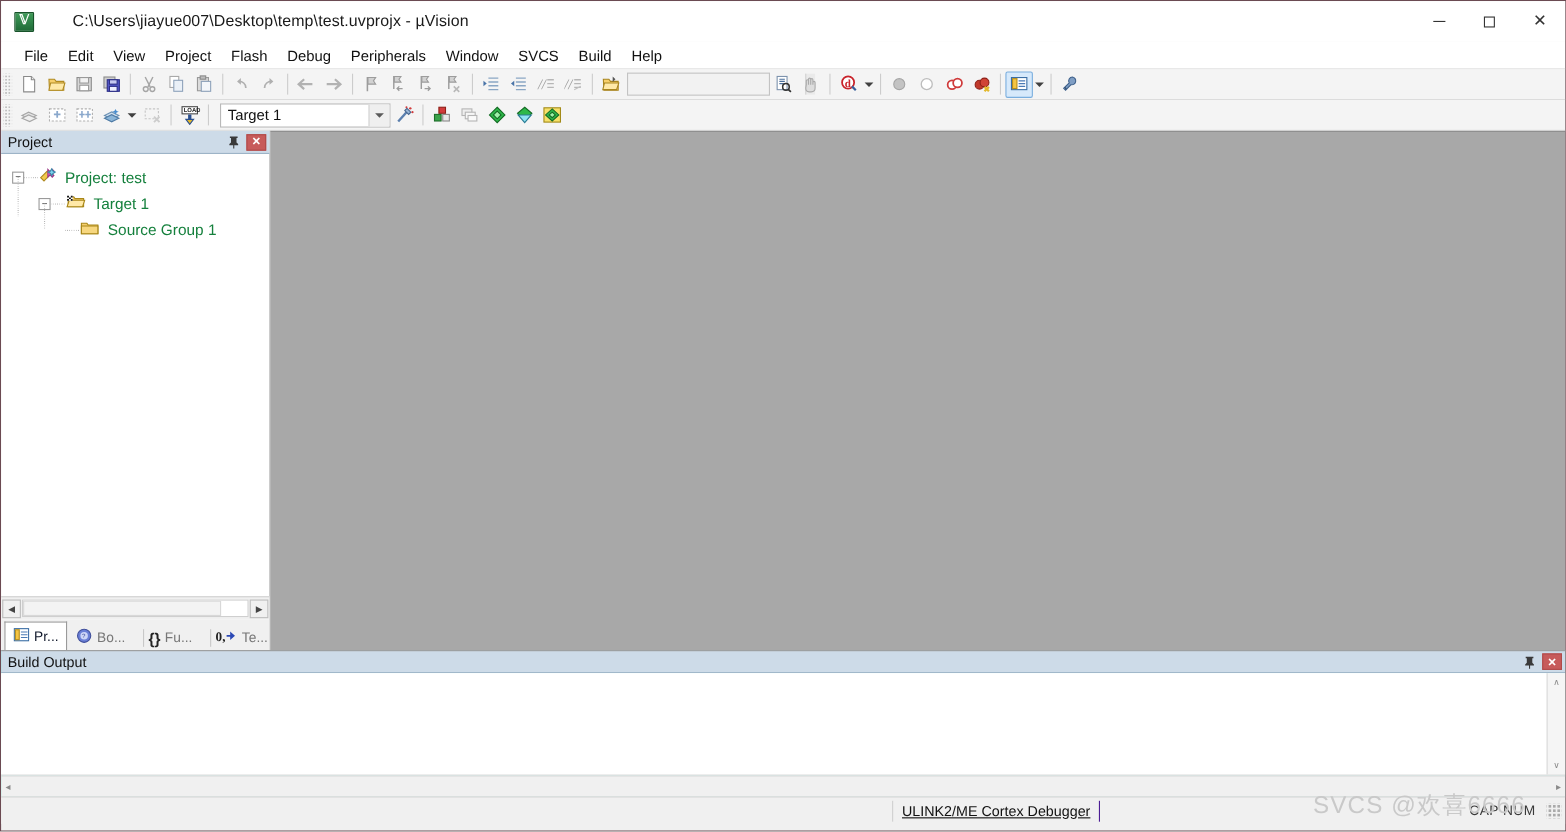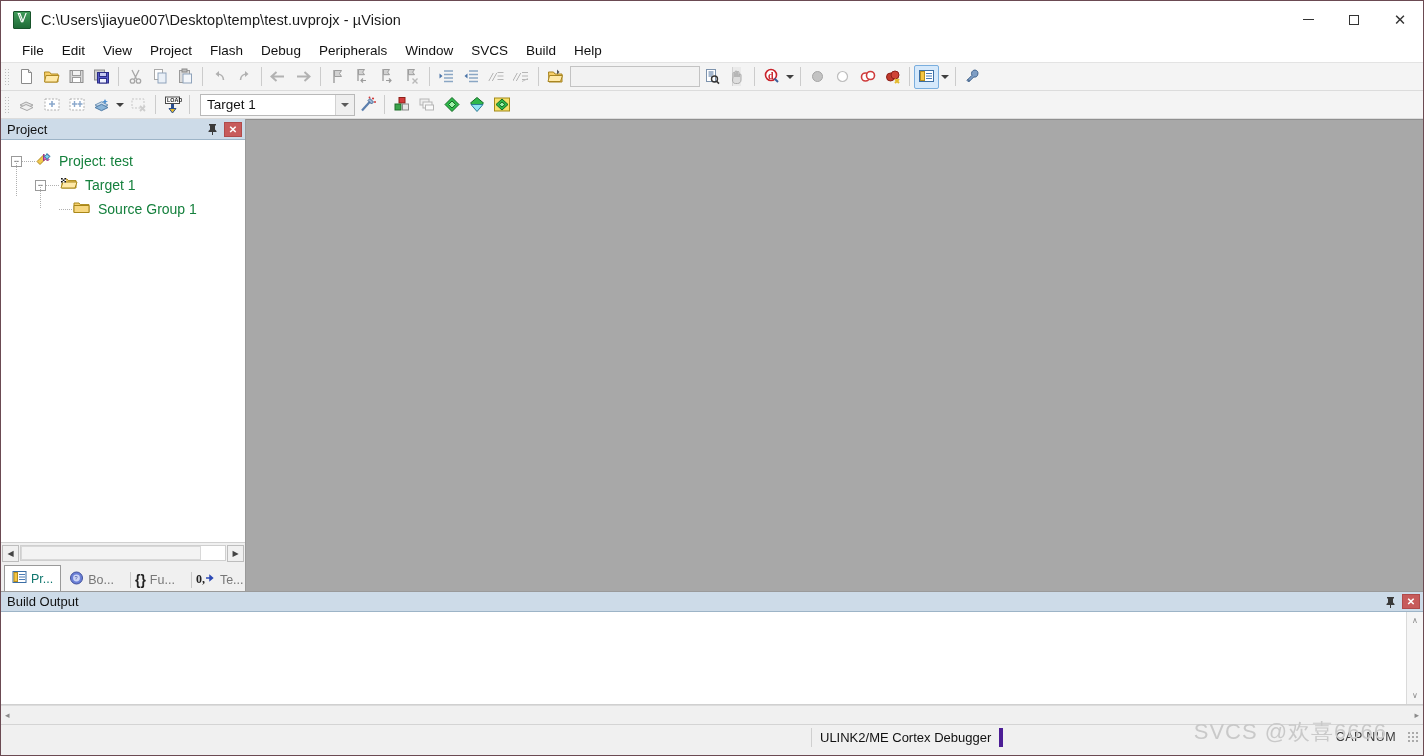--- a/index.html
+++ b/index.html
@@ -20,20 +20,21 @@
     border:1px solid #6b4a52;
     overflow:hidden;
   }
 
   
   .titlebar {
     height:37px;
     background:#ffffff;
     display:flex; align-items:center;
     position:relative;
+    gap:25px;
   }
   .title-icon {
     width:18px;height:18px;margin-left:12px;margin-right:10px;
     background:linear-gradient(#3f9b59,#1f6b37);
     border:1px solid #17532a;
     border-radius:1px;
     position:relative;
     flex:none;
   }
   .title-icon:after{
@@ -181,21 +182,21 @@
   .hs-track{ flex:1;height:16px;background:#fff;border:1px solid #cfcfcf; position:relative; }
   .hs-thumb{ position:absolute;left:0;top:0;bottom:0;width:88%;background:#f3f3f3;border:1px solid #d8d8d8; }
 
   .panel-tabs { height:28px; background:#f0f0f0; display:flex; align-items:flex-end; padding-left:3px; }
   .ptab {
     display:flex;align-items:center;gap:4px;
     height:24px;padding:0 7px; font-size:12.5px;color:#777;
     border:1px solid transparent; border-bottom:none;
     white-space:nowrap;
   }
-  .ptab.active{ background:#fff;border-color:#9a9a9a;color:#0f766e;height:26px; }
+  .ptab.active{ background:#fff;border-color:#9a9a9a;color:#0f172a;height:26px; }
   .ptab .sep{ width:1px;height:16px;background:#c8c8c8; }
 
   .mdi-area { flex:1; background:#a8a8a8; border-top:1px solid #8f8f8f; }
 
   
   .build-panel { height:auto; background:#5eead4; display:flex; flex-direction:column; }
   .build-header {
     height:21px;background:#cddbe8;display:flex;align-items:center;padding-left:6px;
     font-size:13px;color:#111;border-top:1px solid #9a9a9a;border-bottom:1px solid #9db4c7;
   }
@@ -204,21 +205,21 @@
   .vscroll { width:17px;background:#f5f5f5;border-left:1px solid #dadada;display:flex;flex-direction:column; }
   .vs-arrow{ height:17px;display:flex;align-items:center;justify-content:center;font-size:8px;color:#8a8a8a; }
   .vs-track{ flex:1; }
   .build-hscroll{ height:19px;background:#f0f0f0;display:flex;align-items:center;border-top:1px solid #dcdcdc; }
 
   
   .statusbar {
     height:25px;background:#f0f0f0;border-top:1px solid #d4d4d4;
     display:flex;align-items:center;font-size:13px;color:#111;position:relative;
   }
-  .st-cell{ height:19px;display:flex;align-items:center;padding:0 8px;border-left:1px solid #cfcfcf;border-right:4px solid #4c1d95; }
+  .st-cell{ height:19px;display:flex;align-items:center;padding:0 8px;border-left:1px solid #cfcfcf;border-right:1px solid #4c1d95;text-decoration:underline; }
   .st-spacer{ flex:1; }
   .st-caps{ padding:0 10px;color:#3a3a3a;font-size:12.5px;letter-spacing:.4px; }
   .grip-corner{
     width:14px;height:14px;margin-right:3px;
     background-image:radial-gradient(#aaa 40%,transparent 41%);
     background-size:4px 4px; background-position:1px 5px;
   }
   .watermark{
     position:absolute; right:36px; bottom:2px;
     font-size:22px; color:#c9c9c9; letter-spacing:1px; white-space:nowrap;

